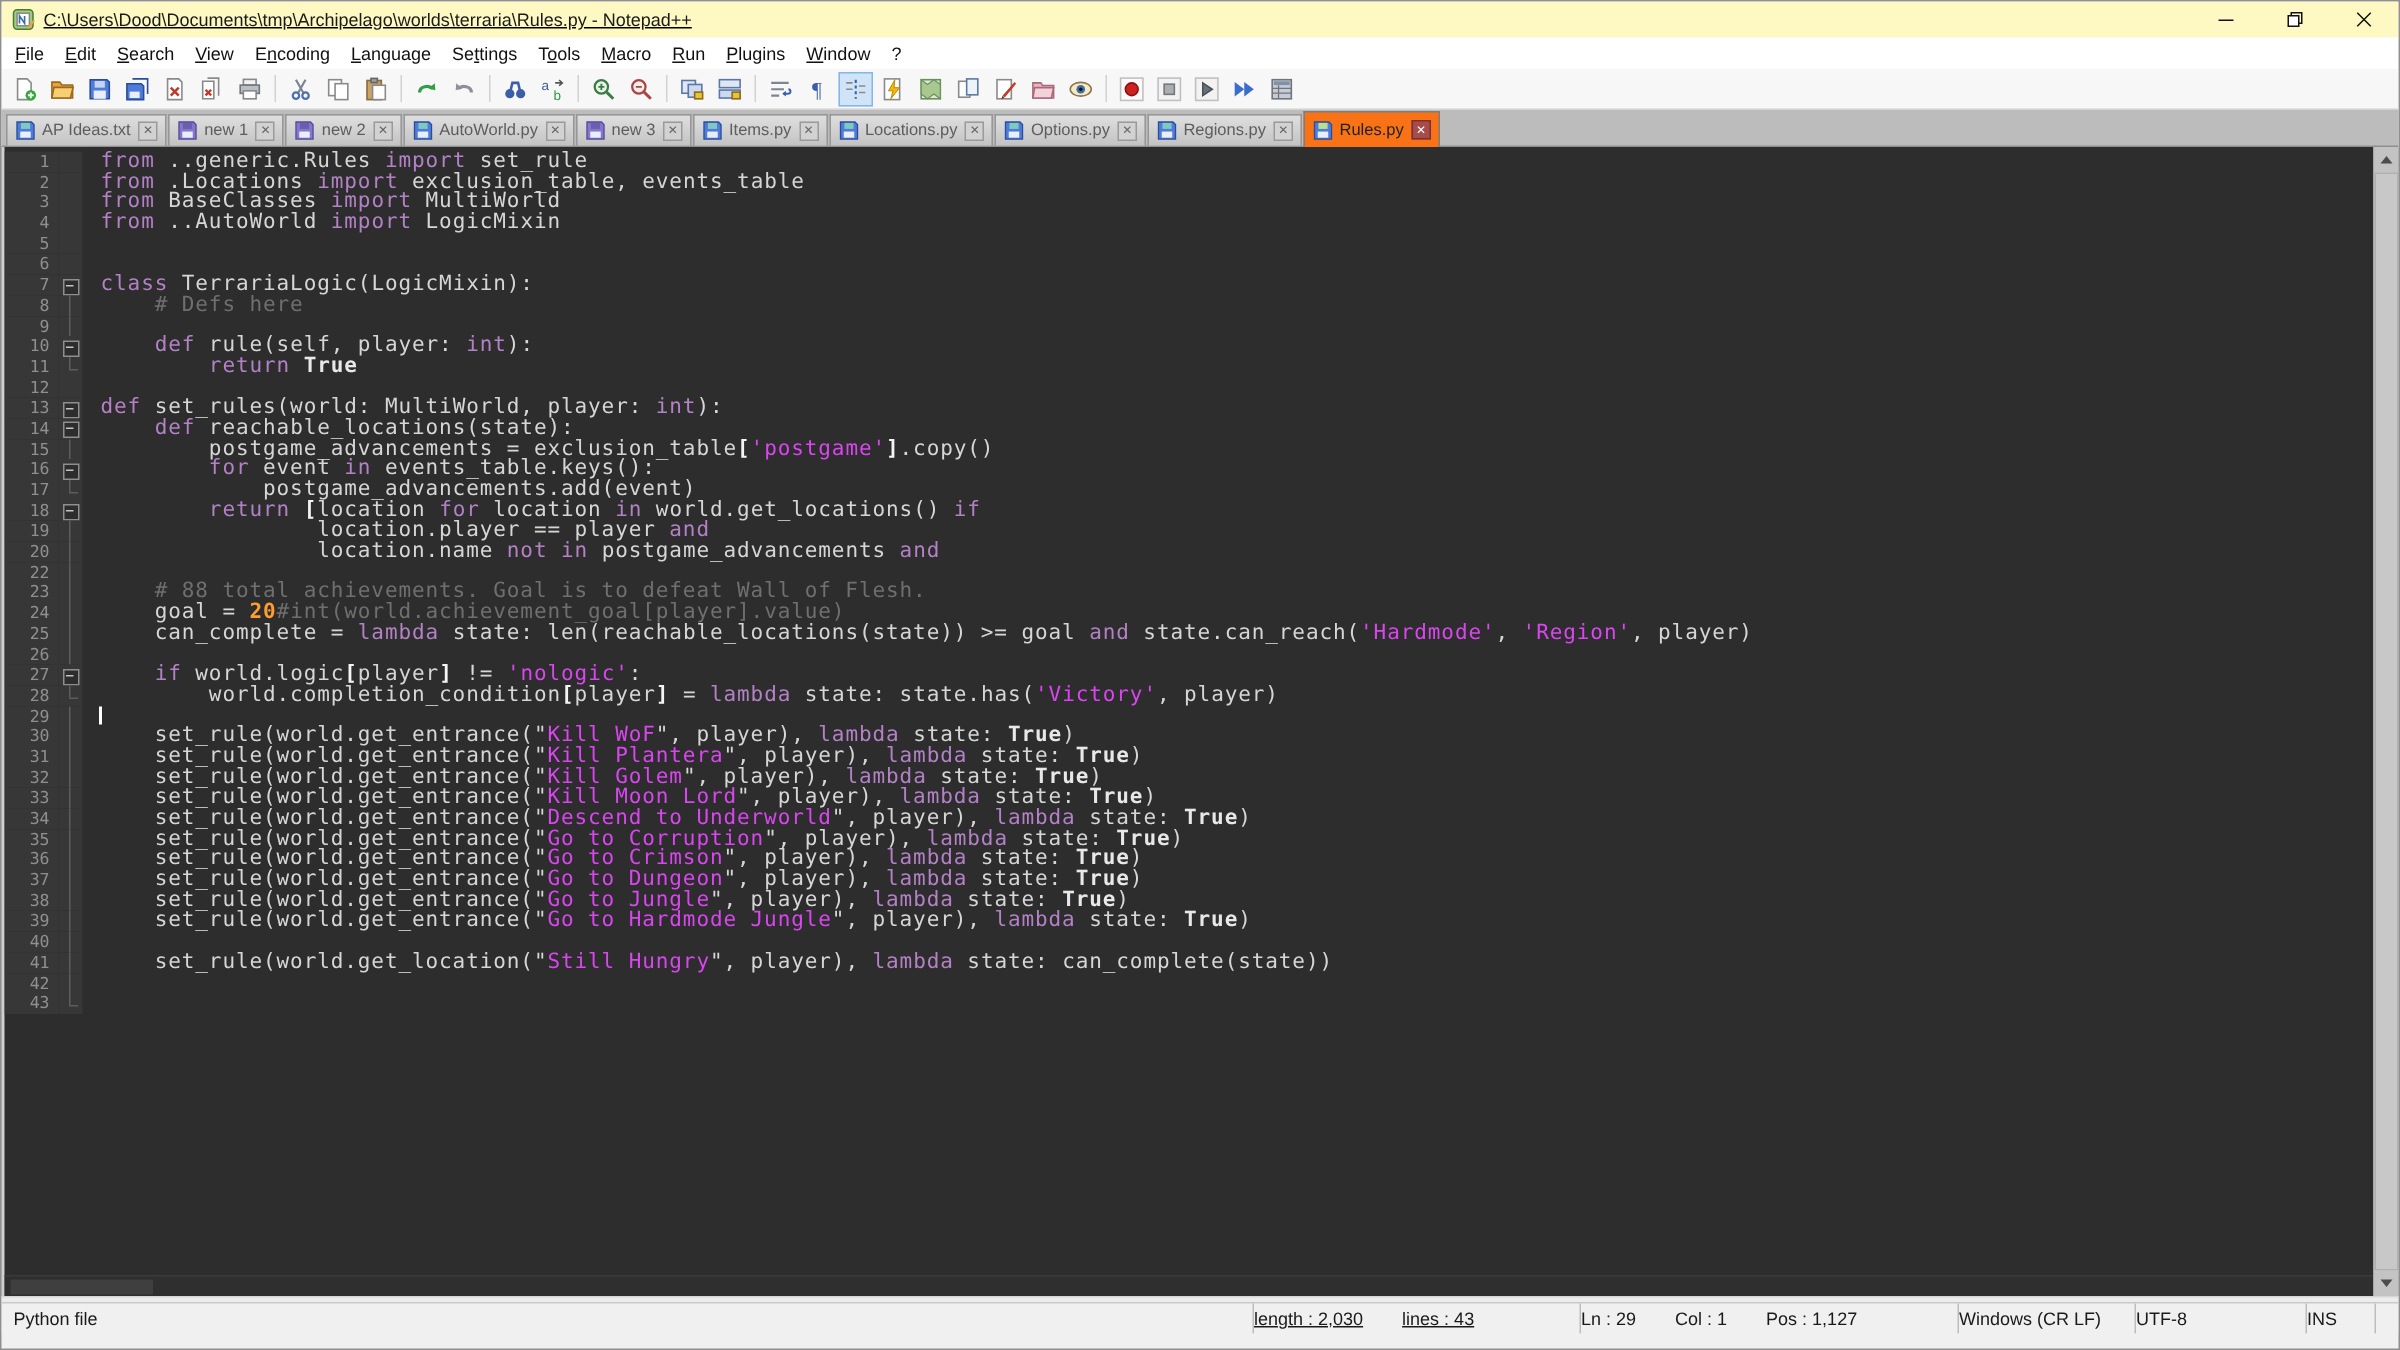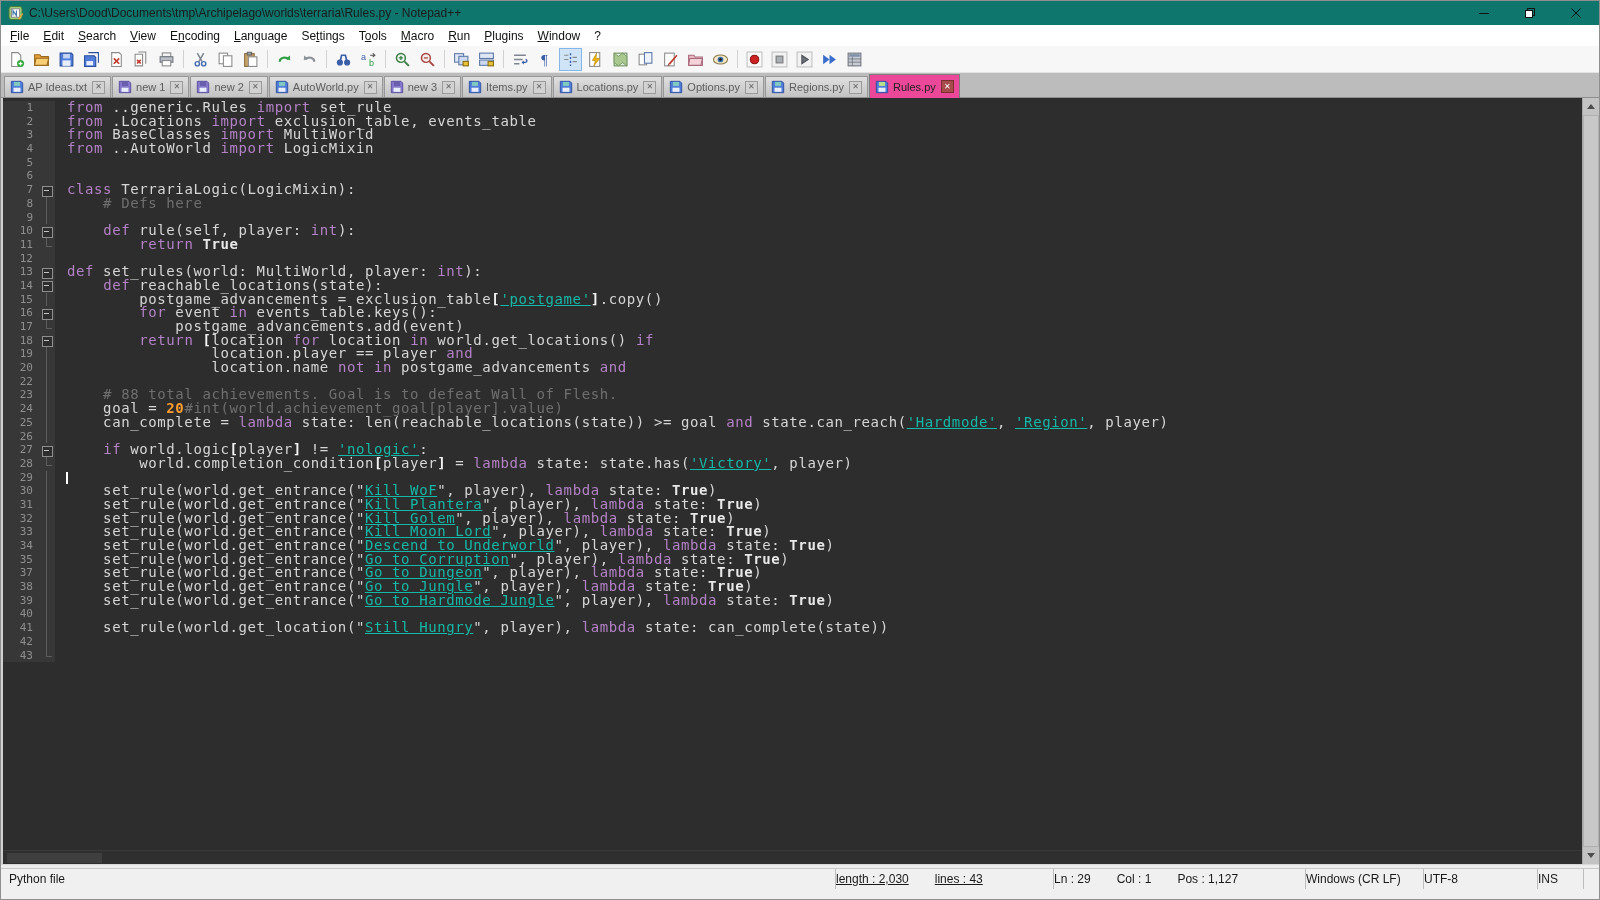--- a/index.html
+++ b/index.html
@@ -6,21 +6,21 @@
   body{
     width:1600px;height:900px;overflow:hidden;
     font-family:"Liberation Sans",sans-serif;
     background:#f0f0f0;
     box-sizing:border-box;
     border:1px solid #8f8f8f;
   }
   *{box-sizing:border-box;}
 
   
-  .titlebar{height:24px;background:#0f766e;display:flex;align-items:center;}
+  .titlebar{height:24px;background:#fef9c3;display:flex;align-items:center;text-decoration:underline;}
   .app-icon{width:16px;height:16px;margin:0 5px 0 7px;flex:0 0 16px;}
   .title-text{font-size:12px;color:#1a1a1a;white-space:nowrap;}
   .win-controls{margin-left:auto;display:flex;height:100%;}
   .win-btn{width:46px;height:100%;display:flex;align-items:center;justify-content:center;}
   .win-btn svg{width:12px;height:12px;}
 
   
   .menubar{height:21px;background:#ffffff;display:flex;align-items:center;padding-left:2px;}
   .menu-item{font-size:12px;color:#111;padding:2px 7px;white-space:nowrap;}
   .menu-item .u{text-decoration:underline;}
@@ -34,21 +34,21 @@
 
   
   .tabbar{height:25px;background:#bcbcbc;display:flex;align-items:flex-end;padding-left:3px;border-bottom:1px solid #8f8f8f;}
   .tab{height:21px;display:flex;align-items:center;padding:0 5px;margin-right:1px;
        background:linear-gradient(#dfdfdf,#c3c3c3);border:1px solid #979797;border-bottom:none;
        font-size:11px;color:#5d5d5d;white-space:nowrap;}
   .tab .ticon{width:14px;height:14px;margin-right:4px;flex:0 0 14px;}
   .tab .ticon svg{width:14px;height:14px;}
   .tab .tclose{width:13px;height:13px;margin-left:5px;background:#d2d2d2;border:1px solid #9a9a9a;
        display:flex;align-items:center;justify-content:center;font-size:8px;color:#666;line-height:1;}
-  .tab.active{height:24px;background:#ec4899;color:#222;border-color:#7d7d7d;margin-bottom:-1px;}
+  .tab.active{height:24px;background:#f97316;color:#222;border-color:#7d7d7d;margin-bottom:-1px;}
   .tab.active .tclose{background:#a84b4b;border-color:#7a3030;color:#fff;}
 
   
   .main{display:flex;height:766px;background:#2d2d2d;border-left:2px solid #d0d0d0;}
   .edit-col{flex:1 1 auto;display:flex;flex-direction:column;overflow:hidden;}
   .editor{flex:1 1 auto;padding-top:3px;overflow:hidden;
           font-family:"DejaVu Sans Mono",monospace;font-size:14px;letter-spacing:0.6px;}
   .eline{display:flex;height:13.7px;line-height:13.7px;}
   .lnum{flex:0 0 36px;text-align:right;padding-right:6px;color:#8f8f8f;background:#373737;
         font-size:11px;letter-spacing:0;}
@@ -56,21 +56,21 @@
   .fold.m-line::before{content:"";position:absolute;left:7px;top:0;width:1px;height:100%;background:#5d5d5d;}
   .fold.m-end::before{content:"";position:absolute;left:7px;top:0;width:1px;height:58%;background:#5d5d5d;}
   .fold.m-end::after{content:"";position:absolute;left:7px;top:58%;width:6px;height:1px;background:#5d5d5d;}
   .fold.m-box::before{content:"";position:absolute;left:3px;top:2.4px;width:9px;height:9px;
         border:1px solid #8f8f8f;background:#2d2d2d;}
   .fold.m-box::after{content:"";position:absolute;left:5px;top:6.4px;width:5px;height:1px;background:#c4c4c4;}
   .code{padding-left:12px;white-space:pre;color:#d6d6d6;}
   .tok.k{color:#b381c5;}
   .tok.d{color:#d6d6d6;}
   .tok.c{color:#6f6f6f;}
-  .tok.s{color:#14b8a6;text-decoration:underline;}
+  .tok.s{color:#d946ef;}
   .tok.n{color:#ff9d2e;font-weight:bold;}
   .tok.b{color:#f4f4f4;font-weight:bold;}
   .tok.t{color:#e8e8e8;font-weight:bold;}
   .caret{display:inline-block;width:2px;height:12px;background:#ffffff;vertical-align:middle;margin-left:-1px;}
 
   
   .vscroll{flex:0 0 17px;background:#cdcdcd;display:flex;flex-direction:column;border-left:1px solid #a8a8a8;}
   .sb-btn{flex:0 0 17px;display:flex;align-items:center;justify-content:center;background:#c3c3c3;}
   .sb-up::before{content:"";border:4px solid transparent;border-bottom:5px solid #4d4d4d;margin-top:-4px;}
   .sb-down::before{content:"";border:4px solid transparent;border-top:5px solid #4d4d4d;margin-bottom:-4px;}
@@ -620,20 +620,25 @@
           <span class="lnum">34</span>
           <span class="fold m-line"></span>
           <span class="code"><span class="tok d">    set_rule(world.get_entrance(</span><span class="tok d">"</span><span class="tok s">Descend to Underworld</span><span class="tok d">"</span><span class="tok d">, player), </span><span class="tok k">lambda</span><span class="tok d"> state: </span><span class="tok t">True</span><span class="tok d">)</span></span>
         </div>
         <div class="eline">
           <span class="lnum">35</span>
           <span class="fold m-line"></span>
           <span class="code"><span class="tok d">    set_rule(world.get_entrance(</span><span class="tok d">"</span><span class="tok s">Go to Corruption</span><span class="tok d">"</span><span class="tok d">, player), </span><span class="tok k">lambda</span><span class="tok d"> state: </span><span class="tok t">True</span><span class="tok d">)</span></span>
         </div>
         <div class="eline">
+          <span class="lnum">36</span>
+          <span class="fold m-line"></span>
+          <span class="code"><span class="tok d">    set_rule(world.get_entrance(</span><span class="tok d">"</span><span class="tok s">Go to Crimson</span><span class="tok d">"</span><span class="tok d">, player), </span><span class="tok k">lambda</span><span class="tok d"> state: </span><span class="tok t">True</span><span class="tok d">)</span></span>
+        </div>
+        <div class="eline">
           <span class="lnum">37</span>
           <span class="fold m-line"></span>
           <span class="code"><span class="tok d">    set_rule(world.get_entrance(</span><span class="tok d">"</span><span class="tok s">Go to Dungeon</span><span class="tok d">"</span><span class="tok d">, player), </span><span class="tok k">lambda</span><span class="tok d"> state: </span><span class="tok t">True</span><span class="tok d">)</span></span>
         </div>
         <div class="eline">
           <span class="lnum">38</span>
           <span class="fold m-line"></span>
           <span class="code"><span class="tok d">    set_rule(world.get_entrance(</span><span class="tok d">"</span><span class="tok s">Go to Jungle</span><span class="tok d">"</span><span class="tok d">, player), </span><span class="tok k">lambda</span><span class="tok d"> state: </span><span class="tok t">True</span><span class="tok d">)</span></span>
         </div>
         <div class="eline">

